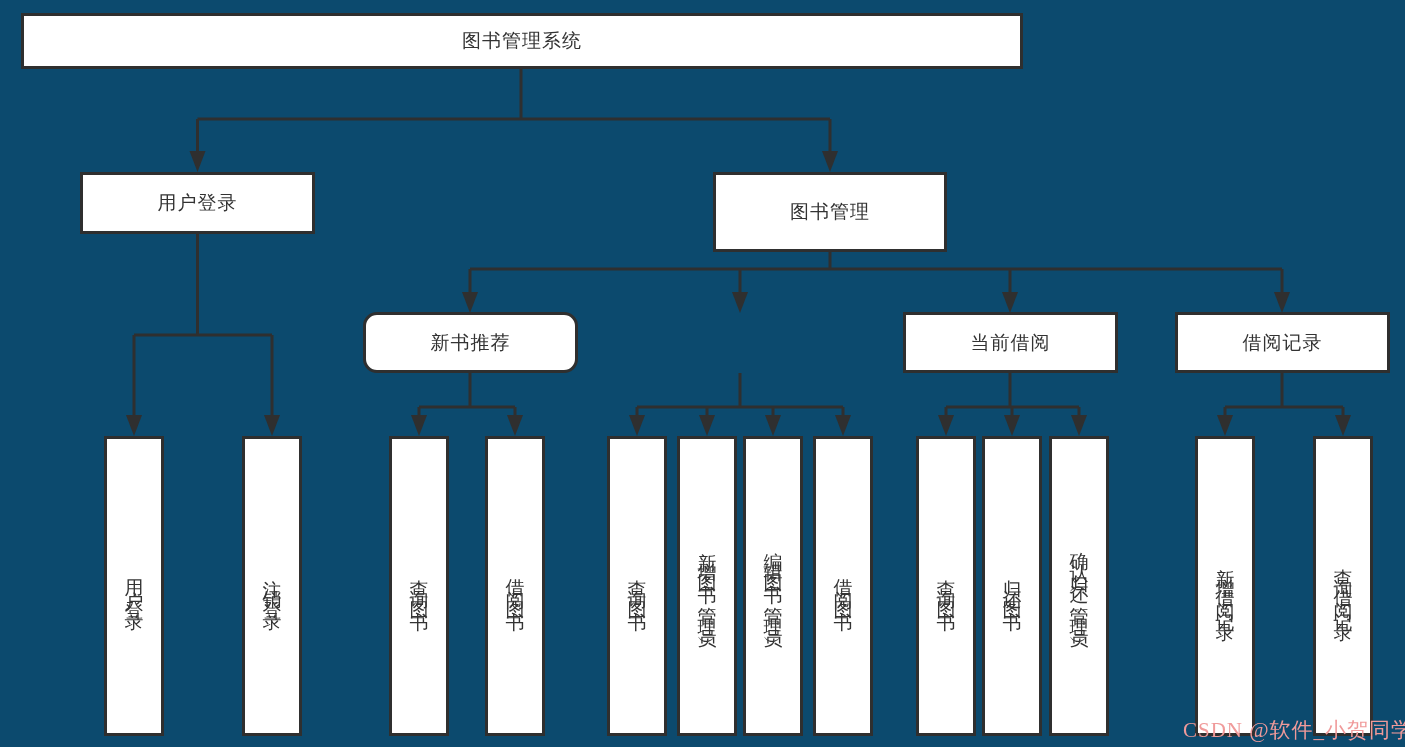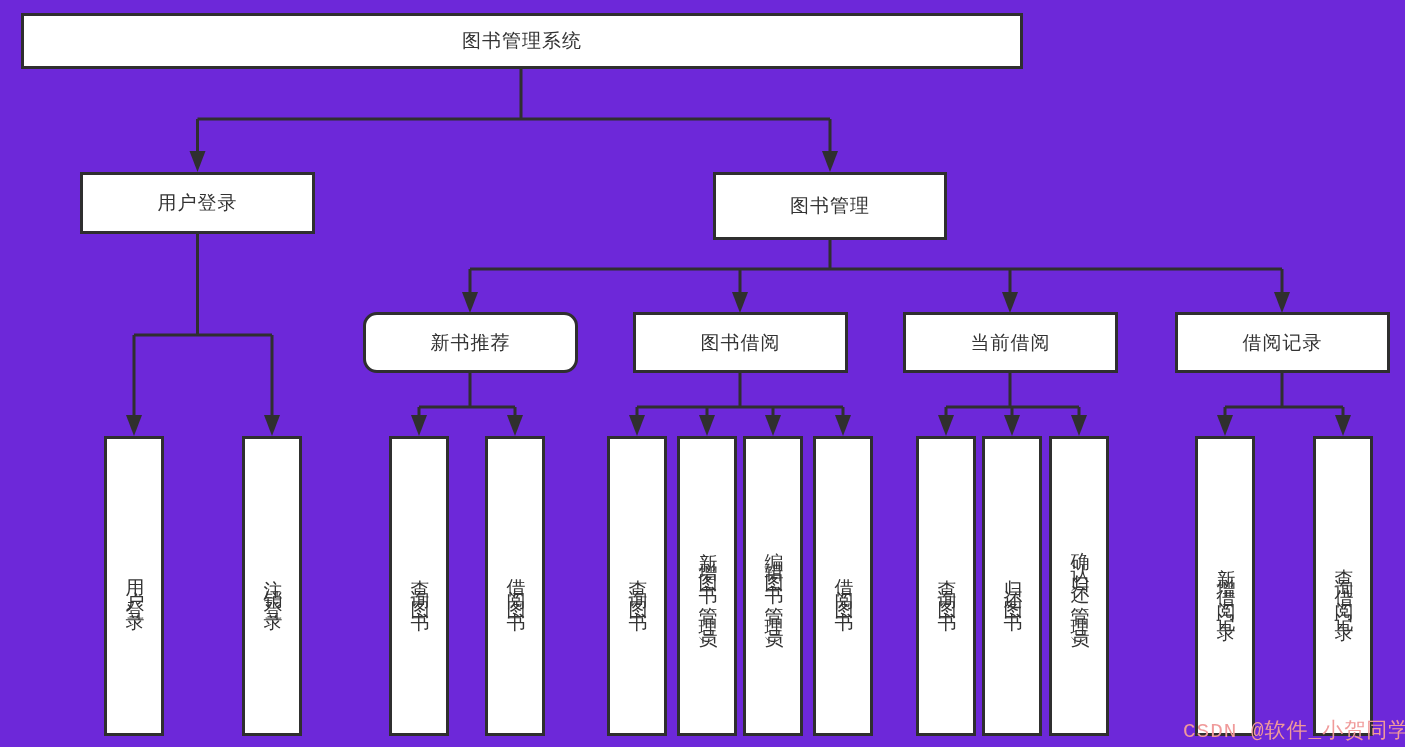--- a/index.html
+++ b/index.html
@@ -1,30 +1,30 @@
 <!DOCTYPE html>
 <html><head>
 <meta charset="utf-8">
 <style>
   html,body{margin:0;padding:0;background:#fff;}
   .canvas{
-    position:relative;width:1405px;height:747px;background:#6d28d9;
-    font-family:Liberation Mono, monospace;overflow:hidden;
+    position:relative;width:1405px;height:747px;background:#0c4a6e;
+    font-family:Liberation Serif, serif;overflow:hidden;
   }
   .connectors{position:absolute;left:0;top:0;width:1405px;height:747px;z-index:1;}
   .box{
     position:absolute;background:#ffffff;border:3px solid #2f2f2f;
     box-sizing:border-box;display:flex;align-items:center;justify-content:center;
     color:#333333;z-index:2;
   }
   .box .lbl{white-space:nowrap;}
   .hbox{font-size:19px;letter-spacing:1px;}
   .root{left:21px;top:13px;width:1002px;height:56px;}
   .lvl2a{left:80px;top:172px;width:235px;height:62px;}
-  .lvl2b{left:713px;top:172px;width:234px;height:68px;}
+  .lvl2b{left:713px;top:172px;width:234px;height:80px;}
   .lvl3{top:312px;height:61px;width:215px;}
   .leaf{top:436px;height:300px;width:60px;font-size:19px;}
   .leaf .lbl{
     writing-mode:vertical-rl;text-orientation:mixed;
     letter-spacing:11px;line-height:60px;white-space:normal;
   }
   .watermark{
     position:absolute;left:1183px;top:716px;z-index:3;
     font-size:21px;color:#f09a9a;white-space:nowrap;letter-spacing:1px;
   }
@@ -81,23 +81,20 @@
   <div class="box hbox lvl2a">
     <span class="lbl">用户登录</span>
   </div>
   <div class="box hbox lvl2b">
     <span class="lbl">图书管理</span>
   </div>
 
   <div class="box hbox lvl3" style="left:363px;border-radius:14px;">
     <span class="lbl">新书推荐</span>
   </div>
-  <div class="box hbox lvl3" style="left:633px;">
-    <span class="lbl">图书借阅</span>
-  </div>
   <div class="box hbox lvl3" style="left:1175px;">
     <span class="lbl">借阅记录</span>
   </div>
   <div class="box hbox lvl3" style="left:903px;">
     <span class="lbl">当前借阅</span>
   </div>
 
   <div class="box leaf" style="left:104px;">
     <span class="lbl">用户登录</span>
   </div>

